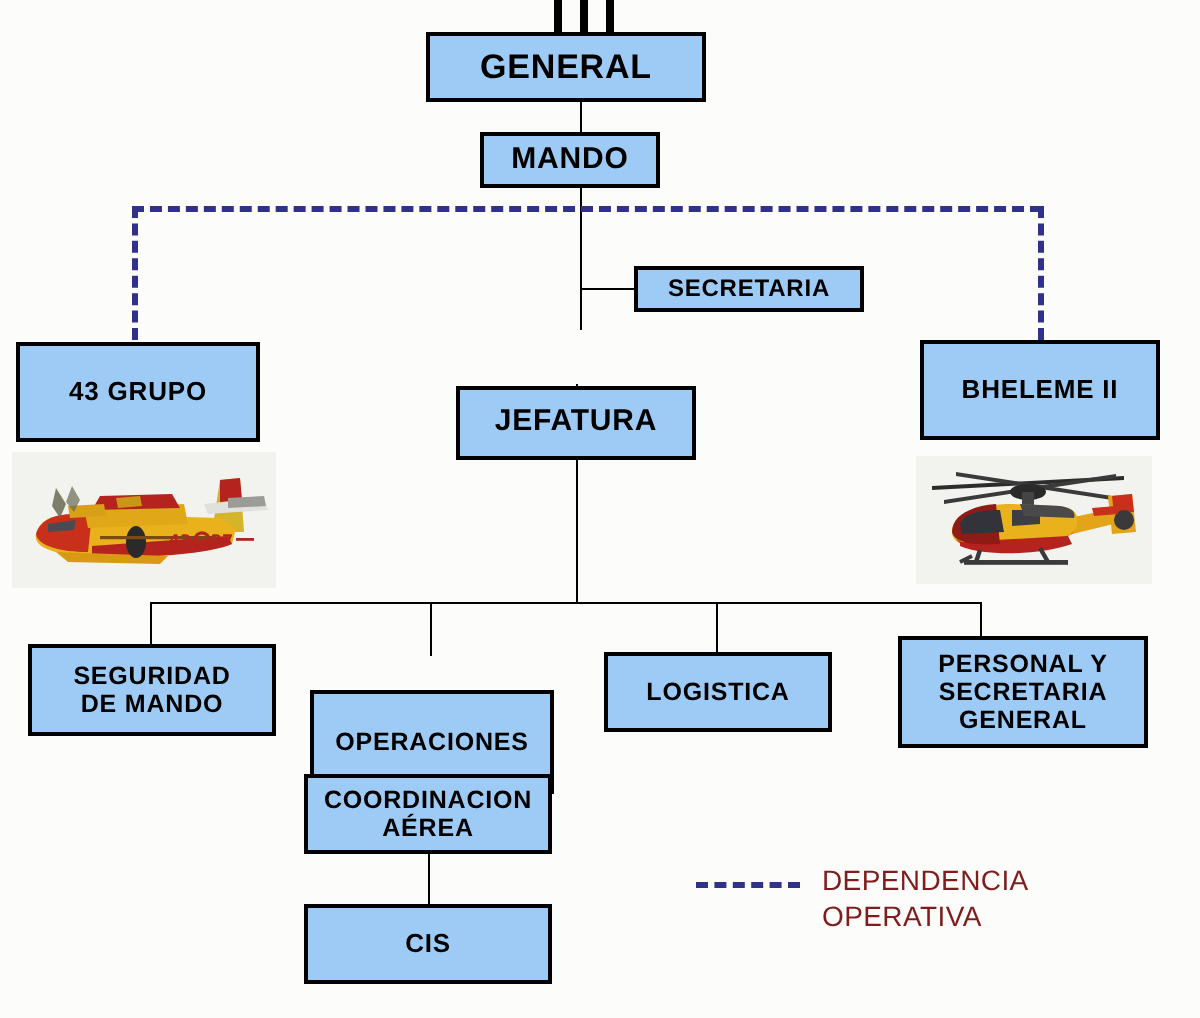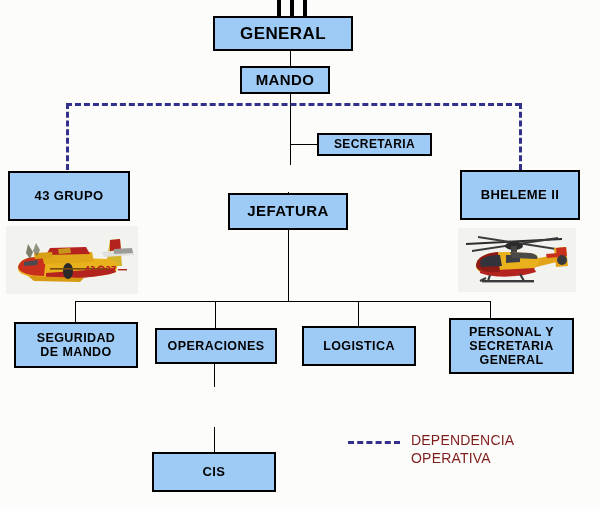--- a/index.html
+++ b/index.html
@@ -38,21 +38,21 @@
   .node span { display: block; padding: 0 3px; }
 
   .n-agrumeda { left: 213px; top: 16px;  width: 140px; height: 35px; font-size: 17px; }
   .n-mando    { left: 240px; top: 66px;  width: 90px;  height: 28px; font-size: 15px; }
   .n-secretaria { left: 317px; top: 133px; width: 115px; height: 23px; font-size: 12px; }
   .n-jefatura { left: 228px; top: 165px; width: 120px; height: 37px; font-size: 15px; margin-top: 28px; }
   .n-grupo43  { left: 8px;   top: 171px; width: 122px; height: 50px; font-size: 13px; }
   .n-bheleme  { left: 460px; top: 170px; width: 120px; height: 50px; font-size: 13px; }
 
   .n-seguridad { left: 14px;  top: 322px; width: 124px; height: 46px; font-size: 12.5px; }
-  .n-operaciones { left: 155px; top: 328px; width: 122px; height: 36px; font-size: 12.5px; }
+  .n-operaciones { left: 155px; top: 345px; width: 122px; height: 52px; font-size: 12.5px; }
   .n-logistica { left: 302px; top: 326px; width: 114px; height: 40px; font-size: 12.5px; }
   .n-personal  { left: 432px; top: 318px; width: 125px; height: 56px; font-size: 12.5px; margin-left: 17px; }
   .n-coord     { left: 152px; top: 387px; width: 124px; height: 40px; font-size: 12.5px; }
   .n-cis       { left: 152px; top: 452px; width: 124px; height: 40px; font-size: 13px; text-align: right; }
 
   
   .ln {
     position: absolute;
     background: #000000;
     z-index: 2;
@@ -184,20 +184,24 @@
   <div class="node n-logistica">
     <span>LOGISTICA</span>
   </div>
 
   <div class="node n-personal">
     <span style="white-space:pre-line">PERSONAL Y
 SECRETARIA
 GENERAL</span>
   </div>
 
+  <div class="node n-coord">
+    <span style="white-space:pre-line">COORDINACION
+AÉREA</span>
+  </div>
 
   <div class="node n-cis">
     <span>CIS</span>
   </div>
 
   <div class="pic" style="left:6px; top:226px; width:132px; height:68px;">
     <svg width="132" height="68" viewBox="0 0 132 68" xmlns="http://www.w3.org/2000/svg">
       <rect x="0" y="0" width="132" height="68" fill="#f2f2ef"></rect>
 
       <path d="M100 40 L104 14 L114 13 L116 40 Z" fill="#d4b42a"></path>

